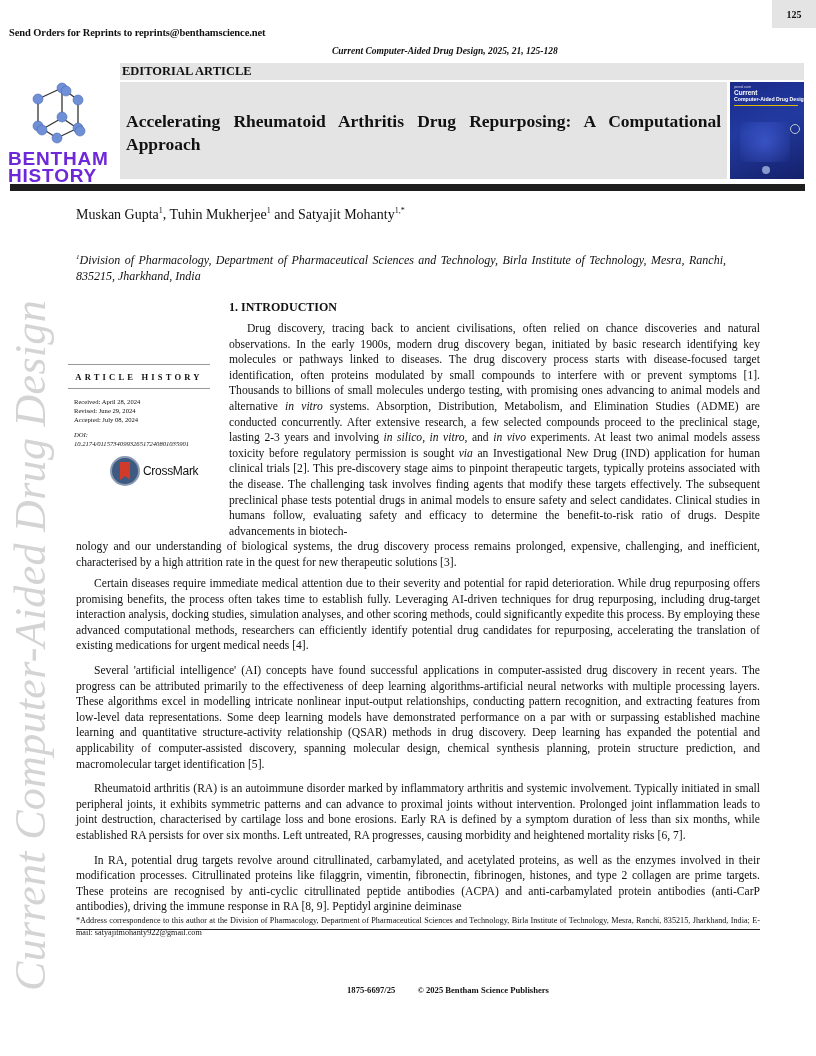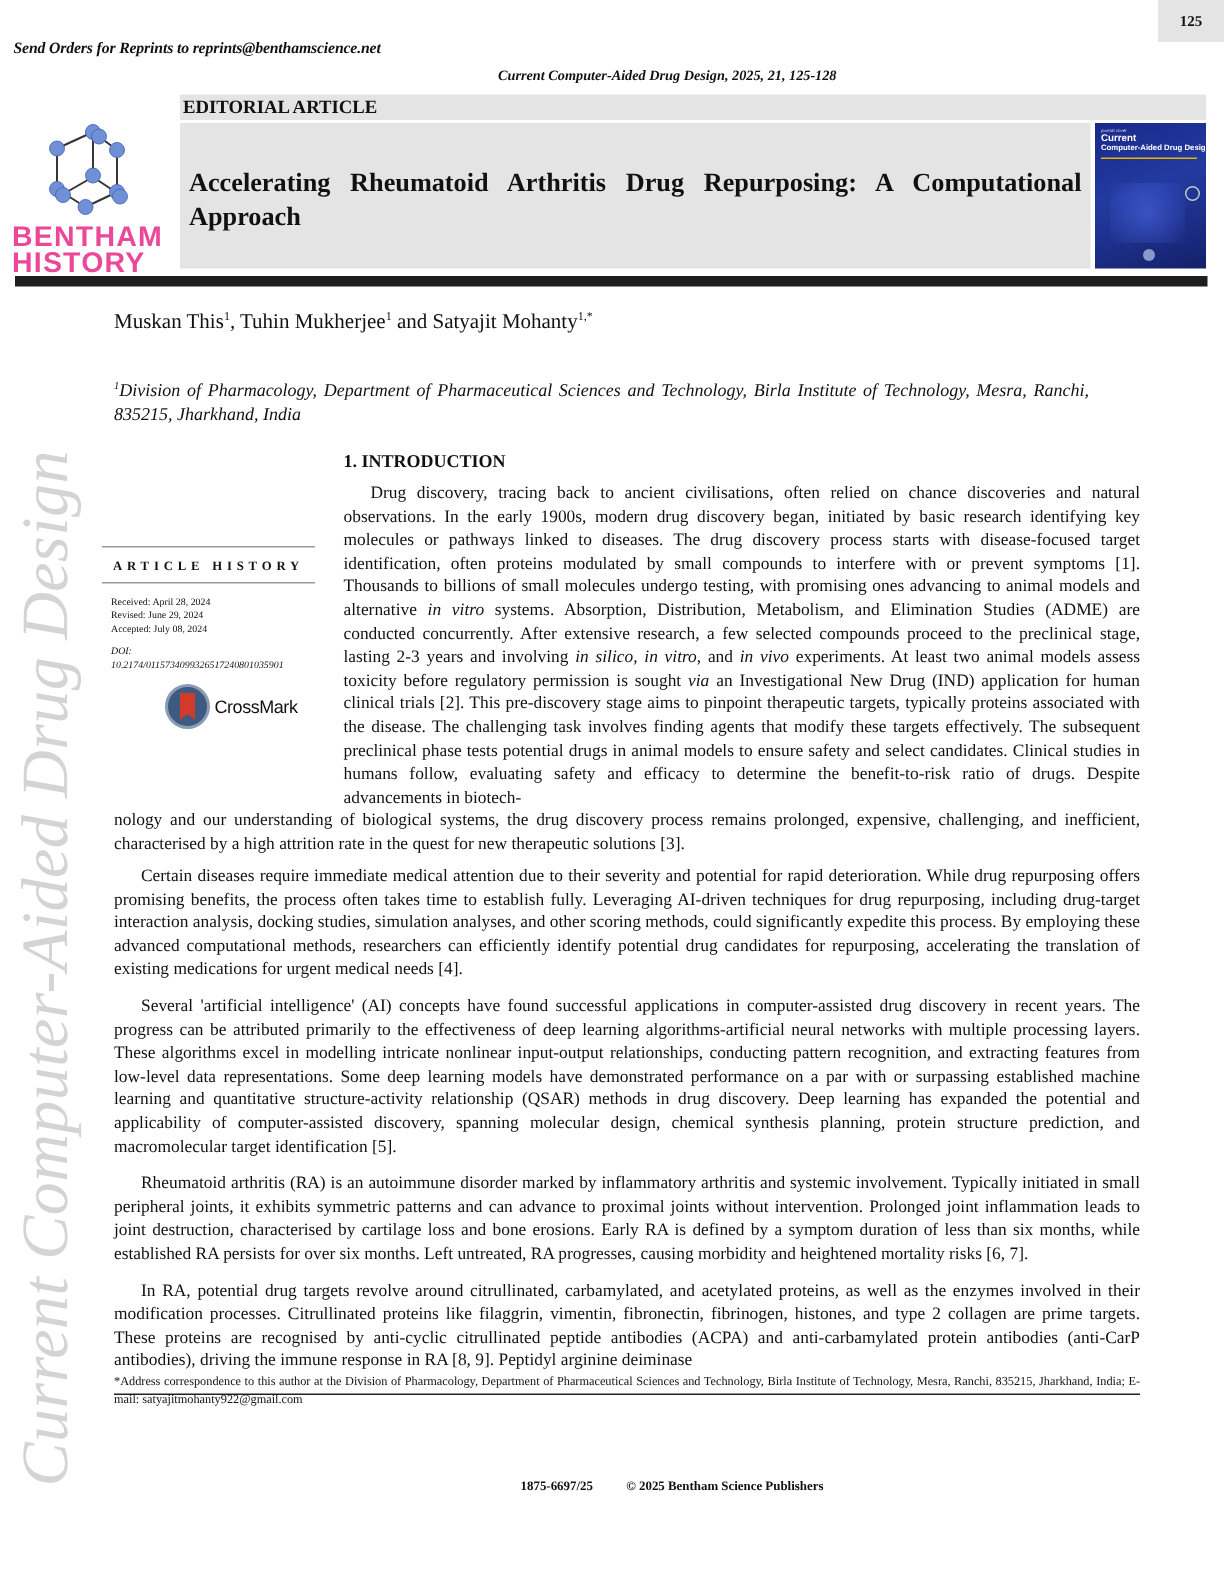--- a/index.html
+++ b/index.html
@@ -6,33 +6,33 @@
   body {
     width: 816px; height: 1056px; position: relative; overflow: hidden;
     font-family: "Liberation Serif", "DejaVu Serif", serif; color: #111;
   }
   .abs { position: absolute; }
   #page-number-box {
     left: 772px; top: 0; width: 44px; height: 28px; background: #e4e4e4;
     font-weight: bold; font-size: 10px; display: flex; align-items: center; justify-content: center;
   }
   #reprints {
-    left: 9px; top: 27px; font-size: 10.5px; font-style: italic; font-weight: bold; letter-spacing: -0.1px;
+    left: 9px; top: 27px; font-size: 10.5px; font-weight: bold; letter-spacing: -0.1px;
   }
   #citation-line {
     left: 332px; top: 46px; font-size: 9.5px; font-style: italic; font-weight: bold;
   }
   #editorial-bar {
     left: 120px; top: 63px; width: 684px; height: 17px; background: #e4e4e4;
     font-weight: bold; font-size: 12.5px; line-height: 17px; padding-left: 2px; box-sizing: border-box;
   }
   #logo { left: 8px; top: 82px; width: 108px; height: 100px; }
   #logo svg { display:block; margin-left: 20px; }
   #logo-text {
-    font-family: "Liberation Sans", "DejaVu Sans", sans-serif; font-weight: bold; color: #ec4899;
+    font-family: "Liberation Sans", "DejaVu Sans", sans-serif; font-weight: bold; color: #6d28d9;
     font-size: 19px; line-height: 17px; letter-spacing: 0.8px; margin-top: 2px;
   }
   #title-box {
     left: 120px; top: 82px; width: 607px; height: 97px; background: #e4e4e4;
     box-sizing: border-box; padding: 28px 6px 0 6px;
   }
   #title {
     font-size: 17.5px; font-weight: bold; line-height: 23px; text-align: justify; text-align-last: left;
     margin: 0;
   }
@@ -154,21 +154,21 @@
   <div class="glow"></div>
   <div class="circ"></div>
   <div class="ft"></div>
 </div>
 
 <div id="black-rule" class="abs"></div>
 
 <div id="watermark" class="abs">Current Computer-Aided Drug Design</div>
 
 <div id="authors" class="abs">
-  <span>Muskan This</span><sup>1</sup><span>, </span><span>Tuhin Mukherjee</span><sup>1</sup><span> and </span><span>Satyajit Mohanty</span><sup>1,*</sup>
+  <span>Muskan Gupta</span><sup>1</sup><span>, </span><span>Tuhin Mukherjee</span><sup>1</sup><span> and </span><span>Satyajit Mohanty</span><sup>1,*</sup>
 </div>
 
 <div id="affiliation" class="abs">
   <sup>1</sup><span>Division of Pharmacology, Department of Pharmaceutical Sciences and Technology, Birla Institute of Technology, Mesra, Ranchi, 835215, Jharkhand, India</span>
 </div>
 
 <div id="history" class="abs">
   <div class="rule"></div>
   <div id="history-title">ARTICLE HISTORY</div>
   <div class="rule"></div>

